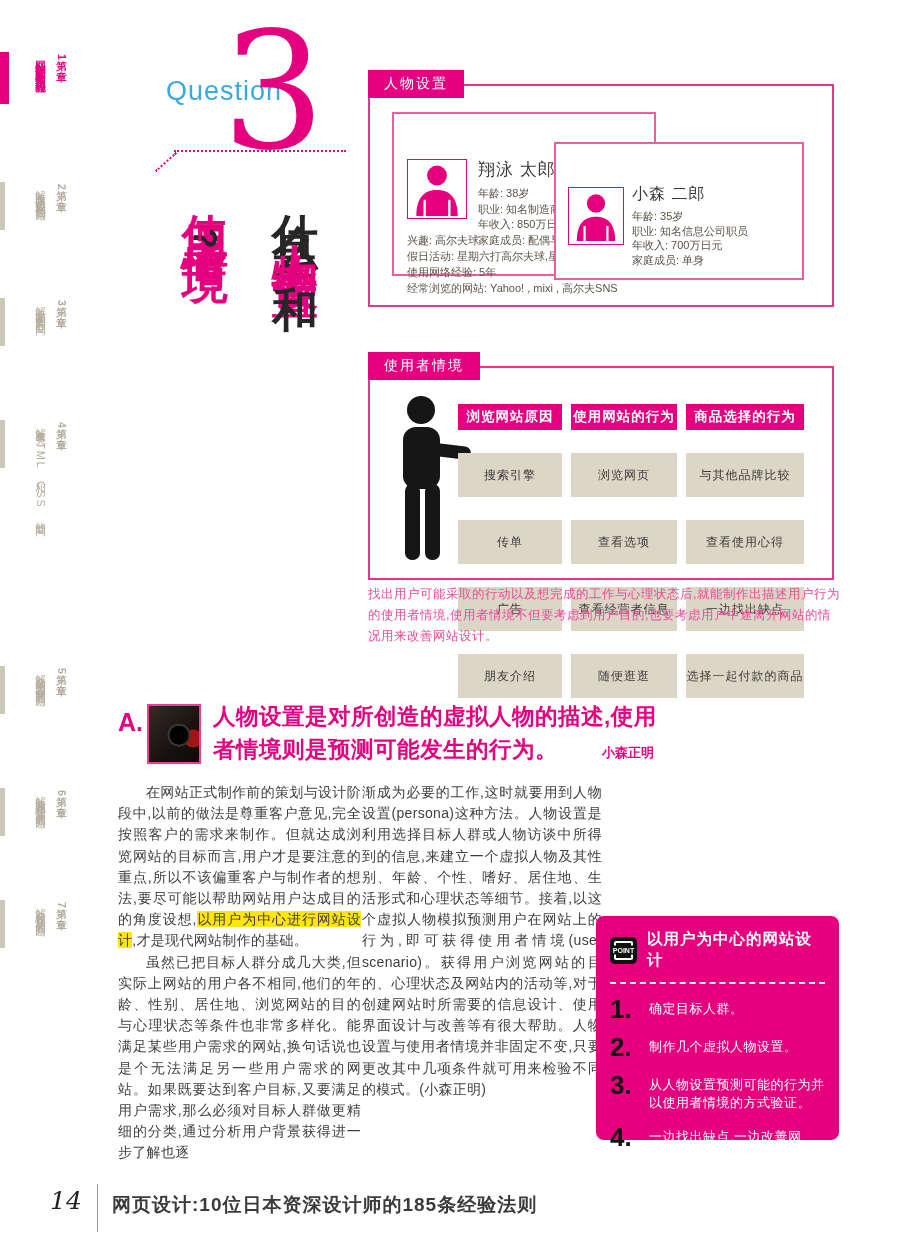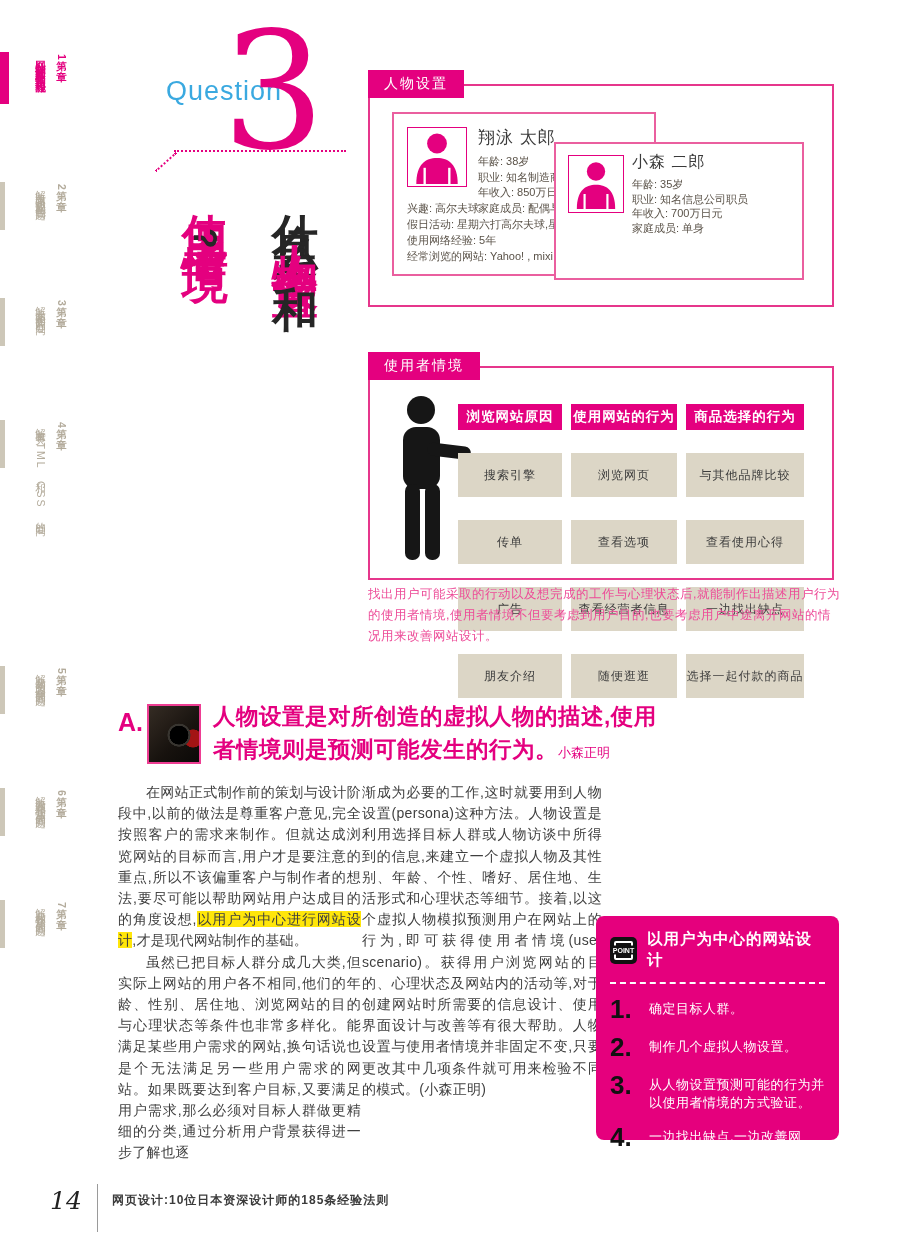--- a/index.html
+++ b/index.html
@@ -30,21 +30,21 @@
   .t-qmark{color:#262626;font-size:34px;}
 
   
   .fig-tab{position:absolute;background:#e4007f;color:#fff;font-size:14px;letter-spacing:2px;
            padding:5px 16px;z-index:3;}
   .fig-box{position:absolute;border:2px solid #e6368c;background:#fff;}
   .fig-caption{position:absolute;color:#ed4b98;font-size:12.5px;line-height:21px;letter-spacing:.5px;}
 
   
   .p-card{position:absolute;background:#fff;border:2px solid #ea5f9f;}
-  .p-card>div{position:absolute;}
+  .p-card>div{position:absolute;margin-top:32px;}
   .p-icon{border:1px solid #e4007f;padding:2px;background:#fff;}
   .p-icon svg{display:block;}
   .p-name{font-size:17px;color:#3a3a3a;letter-spacing:1px;}
   .p-name.small{font-size:16px;}
   .p-lines{color:#5a5248;}
   .p-lines div{white-space:nowrap;}
 
   
   .sc-table{position:absolute;display:grid;grid-template-columns:104px 106px 118px;gap:23px 9px;}
   .sc-th{background:#e4007f;color:#fff;font-size:13.5px;font-weight:bold;height:26px;
@@ -54,21 +54,21 @@
 
   
   #answer-label{position:absolute;left:118px;top:708px;font-size:25px;font-weight:bold;color:#e4007f;}
   #answer-photo{position:absolute;left:147px;top:704px;width:50px;height:56px;border:2px solid #ee3d93;
      background:
        radial-gradient(circle at 60% 52%, #000 0 22%, #383530 23% 27%, rgba(0,0,0,0) 28%),
        radial-gradient(circle at 88% 58%, #a31414 0 16%, rgba(0,0,0,0) 17%),
        linear-gradient(135deg,#352c24 0%,#17120e 60%,#0b0907 100%);}
   #answer-heading{position:absolute;left:213px;top:700px;width:452px;font-size:22.5px;font-weight:bold;
                   color:#e4007f;line-height:33px;letter-spacing:.5px;}
-  #answer-author{font-size:13px;font-weight:normal;letter-spacing:0;}
+  #answer-author{font-size:13px;font-weight:bold;letter-spacing:0;margin-left:44px;}
 
   
   .body-col{position:absolute;top:782px;width:243px;font-size:14px;line-height:21.2px;color:#3f3f3f;
             text-align:justify;letter-spacing:.3px;}
   .body-col p{margin:0;text-indent:2em;}
   .hl{background:#ffe60a;}
 
   
   #point-box{position:absolute;left:596px;top:916px;width:243px;height:224px;background:#e5007d;
              border-radius:8px;padding:13px 14px;box-sizing:border-box;color:#fff;}
@@ -79,21 +79,21 @@
   .pi-label{position:absolute;left:0;right:0;top:50%;transform:translateY(-50%);background:#111;color:#fff;
             font-size:7px;font-weight:bold;text-align:center;line-height:9px;letter-spacing:0;}
   .pb-item{display:flex;gap:9px;margin-top:12px;align-items:flex-start;}
   .pb-num{color:#111;font-size:26px;font-weight:bold;line-height:26px;flex:0 0 30px;}
   .pb-text{font-size:13px;line-height:18px;padding-top:4px;letter-spacing:.5px;}
 
   
   #footer-pagenum{position:absolute;left:50px;top:1186px;font-family:"DejaVu Serif",serif;font-style:italic;
                   font-size:25px;color:#222;}
   #footer-rule{position:absolute;left:97px;top:1184px;width:1px;height:48px;background:#9a9a9a;}
-  #footer-title{position:absolute;left:112px;top:1192px;font-size:12px;font-weight:bold;color:#3b3b3b;
+  #footer-title{position:absolute;left:112px;top:1192px;font-size:19px;font-weight:bold;color:#3b3b3b;
                 letter-spacing:1px;}
 </style>
 </head>
 <body>
 
 <div id="page">
 
   <div class="side-item active" style="top:52px;height:122px">
     <span class="ch-num">第1章</span>
     <span class="ch-label">网站制作的基础知识和流程</span>

